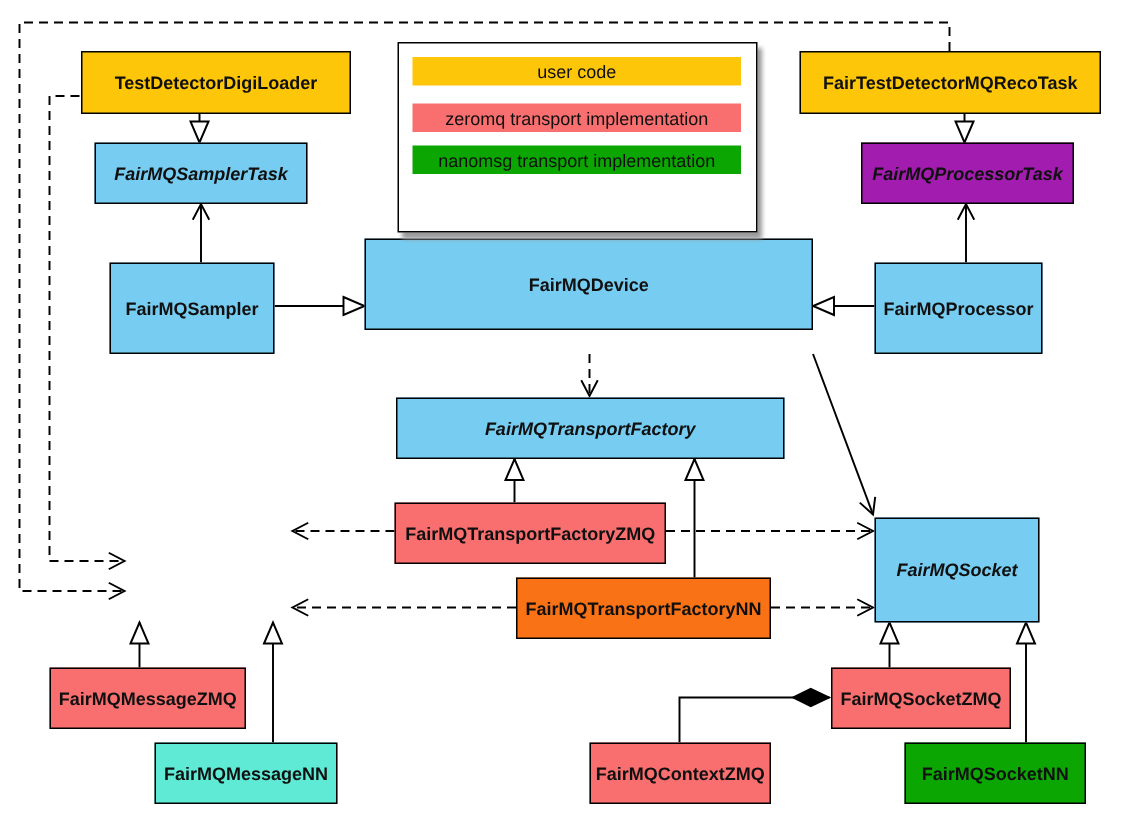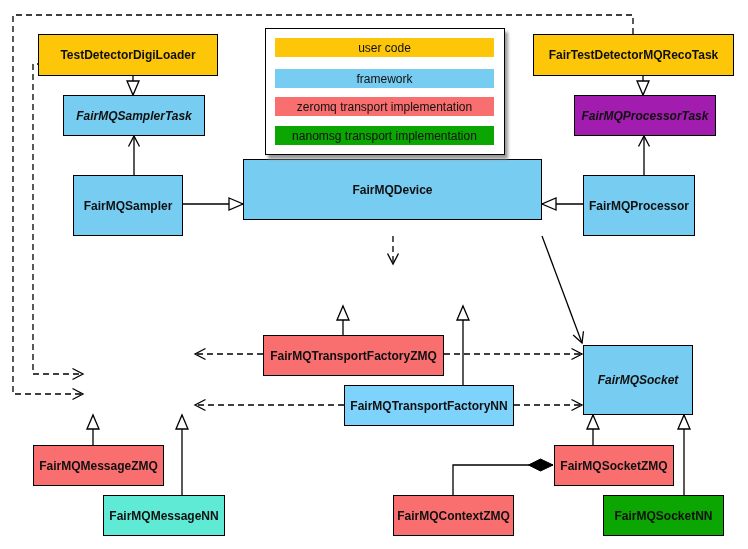--- a/index.html
+++ b/index.html
@@ -80,52 +80,52 @@
 
     <path d="M393,236 L393,264" stroke="#000" stroke-width="1.3" fill="none" stroke-dasharray="6,4" marker-end="url(#mStick)"></path>
     <path d="M633,34 L633,15 L13,15 L13,394 L83,394" stroke="#000" stroke-width="1.3" fill="none" stroke-dasharray="6,4" marker-end="url(#mStick)"></path>
     <path d="M53,64 L33,64 L33,374 L83,374" stroke="#000" stroke-width="1.3" fill="none" stroke-dasharray="6,4" marker-end="url(#mStick)"></path>
     <path d="M263,354 L195,354" stroke="#000" stroke-width="1.3" fill="none" stroke-dasharray="6,4" marker-end="url(#mStick)"></path>
     <path d="M444,354 L582,354" stroke="#000" stroke-width="1.3" fill="none" stroke-dasharray="6,4" marker-end="url(#mStick)"></path>
     <path d="M344,405 L195,405" stroke="#000" stroke-width="1.3" fill="none" stroke-dasharray="6,4" marker-end="url(#mStick)"></path>
     <path d="M514,405 L582,405" stroke="#000" stroke-width="1.3" fill="none" stroke-dasharray="6,4" marker-end="url(#mStick)"></path>
   </svg>
 
-  <div class="node" style="left: 38px; top: 34px; width: 180px; height: 42px; background-color: rgb(253, 198, 8); text-align: right;">TestDetectorDigiLoader</div>
+  <div class="node" style="left: 54px; top: 34px; width: 180px; height: 42px; background-color: rgb(253, 198, 8); text-align: right;">TestDetectorDigiLoader</div>
 
   <div class="node abstract" style="left: 63px; top: 95px; width: 142px; height: 41px; background-color: rgb(118, 204, 241);">FairMQSamplerTask</div>
 
   <div class="node" style="left: 533px; top: 34px; width: 201px; height: 42px; background-color: rgb(253, 198, 8);">FairTestDetectorMQRecoTask</div>
 
   <div class="node abstract" style="left: 574px; top: 95px; width: 142px; height: 41px; background-color: #a21caf;">FairMQProcessorTask</div>
 
   <div class="node" style="left: 73px; top: 175px; width: 110px; height: 61px; background-color: rgb(118, 204, 241);">FairMQSampler</div>
 
   <div class="node" style="left: 243px; top: 159px; width: 299px; height: 61px; background-color: rgb(118, 204, 241);">FairMQDevice</div>
 
   <div class="node" style="left: 583px; top: 175px; width: 112px; height: 61px; background-color: rgb(118, 204, 241);">FairMQProcessor</div>
 
+  <div class="node abstract" style="left: 264px; top: 265px; width: 259px; height: 41px; background-color: rgb(118, 204, 241);">FairMQTransportFactory</div>
 
   <div class="node" style="left: 263px; top: 335px; width: 181px; height: 41px; background-color: rgb(249, 111, 111);">FairMQTransportFactoryZMQ</div>
 
-  <div class="node" style="left: 344px; top: 385px; width: 170px; height: 41px; background-color: #7dd3fc;">FairMQTransportFactoryNN</div>
+  <div class="node" style="left: 344px; top: 385px; width: 170px; height: 41px; background-color: #f97316;">FairMQTransportFactoryNN</div>
 
 
   <div class="node abstract" style="left: 583px; top: 345px; width: 110px; height: 70px; background-color: rgb(118, 204, 241);">FairMQSocket</div>
 
   <div class="node" style="left: 33px; top: 445px; width: 131px; height: 41px; background-color: rgb(249, 111, 111);">FairMQMessageZMQ</div>
 
   <div class="node" style="left: 103px; top: 495px; width: 122px; height: 41px; background-color: #5eead4;">FairMQMessageNN</div>
 
   <div class="node" style="left: 554px; top: 445px; width: 120px; height: 41px; background-color: rgb(249, 111, 111);">FairMQSocketZMQ</div>
 
   <div class="node" style="left: 603px; top: 495px; width: 121px; height: 41px; background-color: rgb(11, 166, 2);">FairMQSocketNN</div>
 
   <div class="node" style="left: 393px; top: 495px; width: 121px; height: 41px; background-color: rgb(249, 111, 111);">FairMQContextZMQ</div>
 
   <div class="legend-frame">
     <div class="legend-item" style="background-color: rgb(253, 198, 8);">user code</div>
-    <div class="legend-item" style="background-color: rgb(118, 204, 241);">framework</div>
     <div class="legend-item" style="background-color: rgb(249, 111, 111);">zeromq transport implementation</div>
     <div class="legend-item" style="background-color: rgb(11, 166, 2);">nanomsg transport implementation</div>
   </div>
 
 </div>
 
 </body></html>

